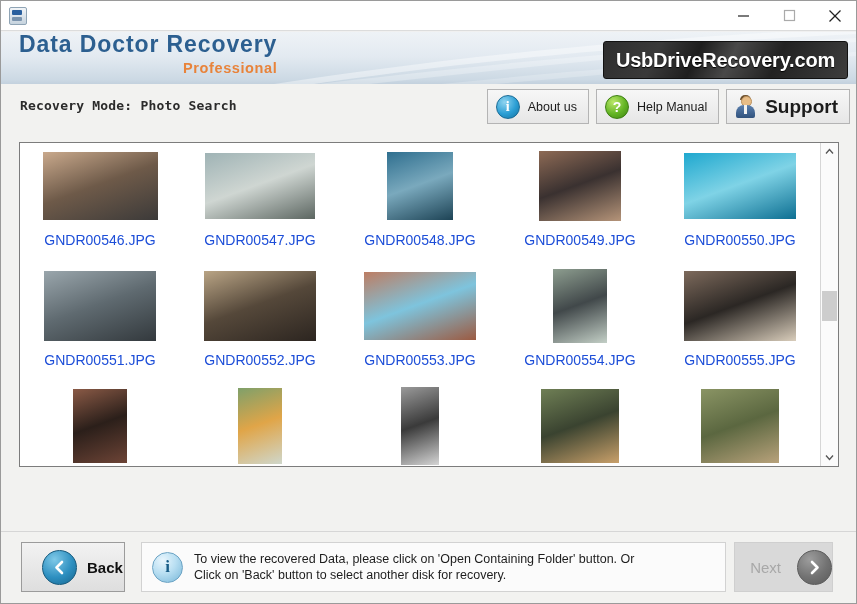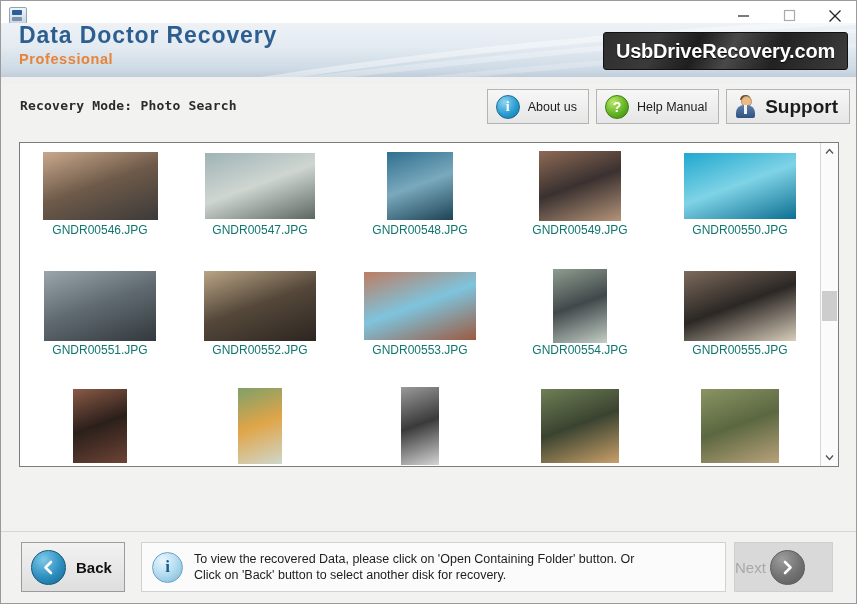--- a/index.html
+++ b/index.html
@@ -59,21 +59,21 @@
   }
   .tb-btn {
     width: 46px; height: 29px;
     display: flex; align-items: center; justify-content: center;
     background: transparent;
   }
   .tb-btn svg { display: block; }
 
   
   .header {
-    position: absolute; left: 0; top: 22px;
+    position: absolute; left: 0; top: 31px;
     width: 857px; height: 54px;
     background: linear-gradient(to bottom, #eef2f6 0%, #e3eaf1 45%, #ccd9e4 88%, #bfcdda 100%);
     overflow: hidden;
   }
   .header .swoosh {
     position: absolute; left: 0; top: 0;
     width: 857px; height: 54px;
     opacity: .55;
   }
   .brand {
@@ -81,21 +81,21 @@
     line-height: 1;
   }
   .brand-main {
     font-size: 23px; font-weight: bold;
     color: #2c5f90; letter-spacing: .9px;
     font-family: "Liberation Sans", sans-serif;
   }
   .brand-sub {
     font-size: 14.5px; font-weight: bold;
     color: #e8833a; letter-spacing: .6px;
-    text-align: left;
+    text-align: right;
     margin-top: 5px;
   }
   .sitelogo {
     position: absolute; right: 10px; top: 9px;
     height: 36px;
     padding: 0 12px;
     display: flex; align-items: center;
     background: linear-gradient(115deg,#2e2e2e 0%,#3a3a3a 22%,#1e1e1e 38%,#494949 52%,#222 70%,#3d3d3d 100%);
     border: 1px solid #111;
     border-radius: 3px;
@@ -208,21 +208,22 @@
   }
   .thumbbox {
     height: 74px;
     display: flex; align-items: center; justify-content: center;
   }
   .thumb {
     display: block;
     box-shadow: 0 0 0 0 rgba(0,0,0,0);
   }
   .fname {
-    font-size: 12px; color: #0f766e;
+    margin-top: 9px;
+    font-size: 14px; color: #1d4ed8;
     white-space: nowrap;
   }
 
   
   .vscroll {
     position: absolute; right: 0; top: 0;
     width: 17px; height: 323px;
     background: #fbfbfb;
     border-left: 1px solid #d6d6d6;
   }
@@ -264,21 +265,21 @@
     width: 857px; height: 74px;
     background: #f2f2f0;
     border-top: 1px solid #d6d6d6;
   }
   .btn-back {
     position: absolute; left: 20px; top: 10px;
     width: 104px; height: 50px;
     background: linear-gradient(#f2f2f2,#dedede);
     border: 1px solid #9b9b9b;
     display: flex; align-items: center; gap: 10px;
-    padding-left: 9px; box-sizing: border-box;
+    padding-left: 20px; box-sizing: border-box;
   }
   .circ {
     width: 33px; height: 33px; border-radius: 50%;
     display: flex; align-items: center; justify-content: center;
     flex: none;
   }
   .circ.blue {
     background: radial-gradient(circle at 35% 26%, #7fc9e8 0%, #2d8fc0 55%, #17658e 100%);
     border: 1px solid #15597c;
   }
@@ -308,22 +309,22 @@
     flex: none;
   }
   .infotext {
     font-size: 12.5px; color: #1d1d1d; line-height: 16px;
   }
   .btn-next {
     position: absolute; left: 733px; top: 10px;
     width: 99px; height: 50px;
     background: #d9d9d9;
     border: 1px solid #cfcfcf;
-    display: flex; align-items: center; justify-content: flex-start;
-    gap: 4px;
+    display: flex; align-items: center; justify-content: flex-end;
+    gap: 16px;
     box-sizing: border-box;
   }
   .btn-next .lbl { font-size: 15px; color: #a8a8a8; font-weight: normal; }
 </style>
 </head>
 <body>
 
 <div id="app">
 
   <div class="titlebar">

